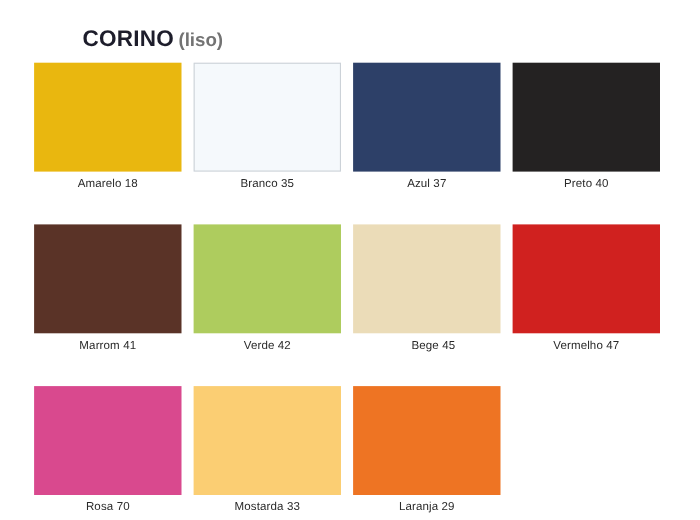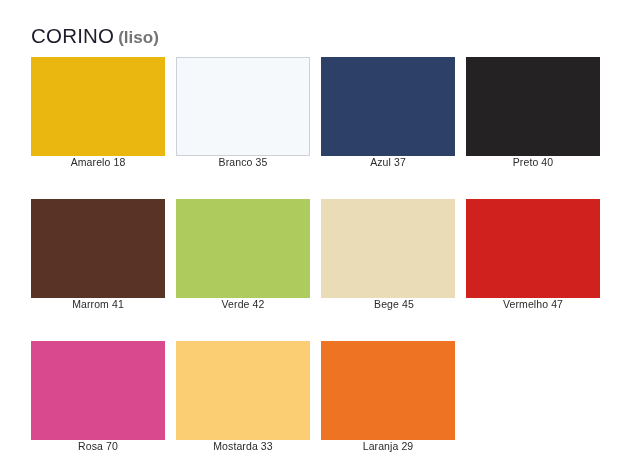--- a/index.html
+++ b/index.html
@@ -26,24 +26,25 @@
   
   .title-block {
     position: absolute;
     left: 31px;
     top: 26px;
     white-space: nowrap;
     line-height: 1;
   }
   .title-main {
     font-size: 20.5px;
-    font-weight: normal;
+    font-weight: bold;
     letter-spacing: 0.2px;
     color: #1d1d2b;
     vertical-align: baseline;
+    margin-left: 44px;
   }
   .title-sub {
     font-size: 17px;
     font-weight: bold;
     color: #7c7c86;
     margin-left: 4px;
     vertical-align: baseline;
   }
 
   
@@ -74,20 +75,21 @@
   .swatch-chip {
     width: 134px;
     height: 99px;
     box-sizing: border-box;
     display: block;
   }
   .swatch-chip.bordered {
     border: 1px solid #ccd2d8;
   }
   .swatch-label {
+    margin-top: 5px;
     font-size: 10.5px;
     color: #2a2a2a;
     text-align: center;
     line-height: 13px;
     letter-spacing: 0.1px;
     white-space: nowrap;
   }
 </style>
 </head>
 <body style="background: rgb(255, 255, 255);">

